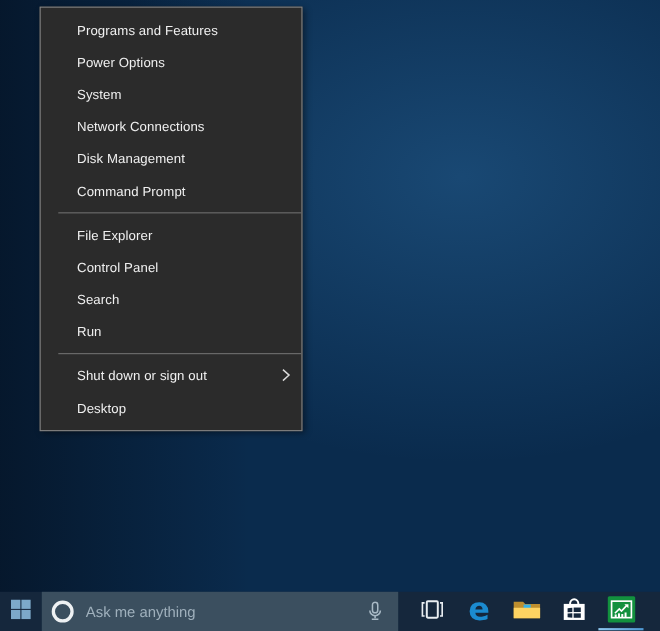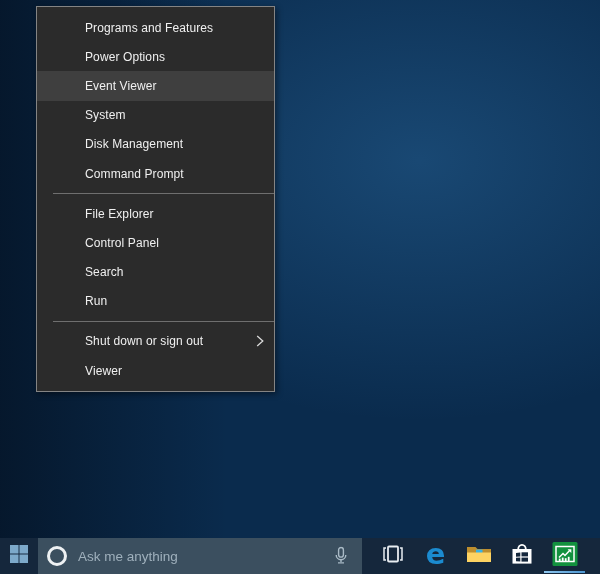--- a/index.html
+++ b/index.html
@@ -38,21 +38,21 @@
       radial-gradient(ellipse 900px 720px at 50% 45%, rgba(0,0,0,0) 55%, rgba(1,6,14,0.5) 100%);
   }
   
   .wxmenu{
     position:absolute;left:36px;top:6px;width:239px;box-sizing:border-box;
     background:#2b2b2b;border:1px solid #848484;padding:6px 0;
     box-shadow:2px 2px 6px rgba(0,0,0,0.45);
   }
   .wxmenu .item{
     height:29.2px;display:flex;align-items:center;
-    padding:0 10px 0 48px;font-size:12px;color:#f0f0f0;cursor:default;
+    padding:0 10px 0 33px;font-size:12px;color:#f0f0f0;cursor:default;
     letter-spacing:0.1px;
   }
   .wxmenu .item.highlight{background:#3f3f3f;}
   .wxmenu .sep{border-top:1px solid #6f6f6f;margin:5px 0 5px 16px;height:0;}
   .wxmenu .submenu-arrow{margin-left:auto;display:flex;align-items:center;}
   
   .taskbar{
     position:absolute;left:0;bottom:0;width:600px;height:36px;
     background:#15273c;display:flex;align-items:stretch;z-index:5;
   }
@@ -85,25 +85,25 @@
   <div class="glow"></div>
 </div>
 
 <div class="wxmenu">
   <div class="item">
       <span>Programs and Features</span>
     </div>
   <div class="item">
       <span>Power Options</span>
     </div>
-  <div class="item highlight">
-      <span>Event Viewer</span>
-    </div>
   <div class="item">
       <span>System</span>
+    </div>
+  <div class="item">
+      <span>Network Connections</span>
     </div>
   <div class="item">
       <span>Disk Management</span>
     </div>
   <div class="item">
       <span>Command Prompt</span>
     </div>
   <div class="sep"></div>
   <div class="item">
       <span>File Explorer</span>
@@ -120,21 +120,21 @@
   <div class="sep"></div>
   <div class="item">
     <span>Shut down or sign out</span>
     <span class="submenu-arrow">
       <svg width="8" height="12" viewBox="0 0 8 12">
           <polyline points="1.2,1 6.8,6 1.2,11" fill="none" stroke="#d9d9d9" stroke-width="1.3"></polyline>
         </svg>
     </span>
   </div>
   <div class="item">
-      <span>Viewer</span>
+      <span>Desktop</span>
     </div>
 </div>
 
 <div class="taskbar">
   <div class="start-btn">
     <span>
       <svg width="18" height="18" viewBox="0 0 19 19">
         <rect x="0" y="0" width="9" height="9" fill="#7da9ca"></rect>
         <rect x="10" y="0" width="9" height="9" fill="#7da9ca"></rect>
         <rect x="0" y="10" width="9" height="9" fill="#7da9ca"></rect>

